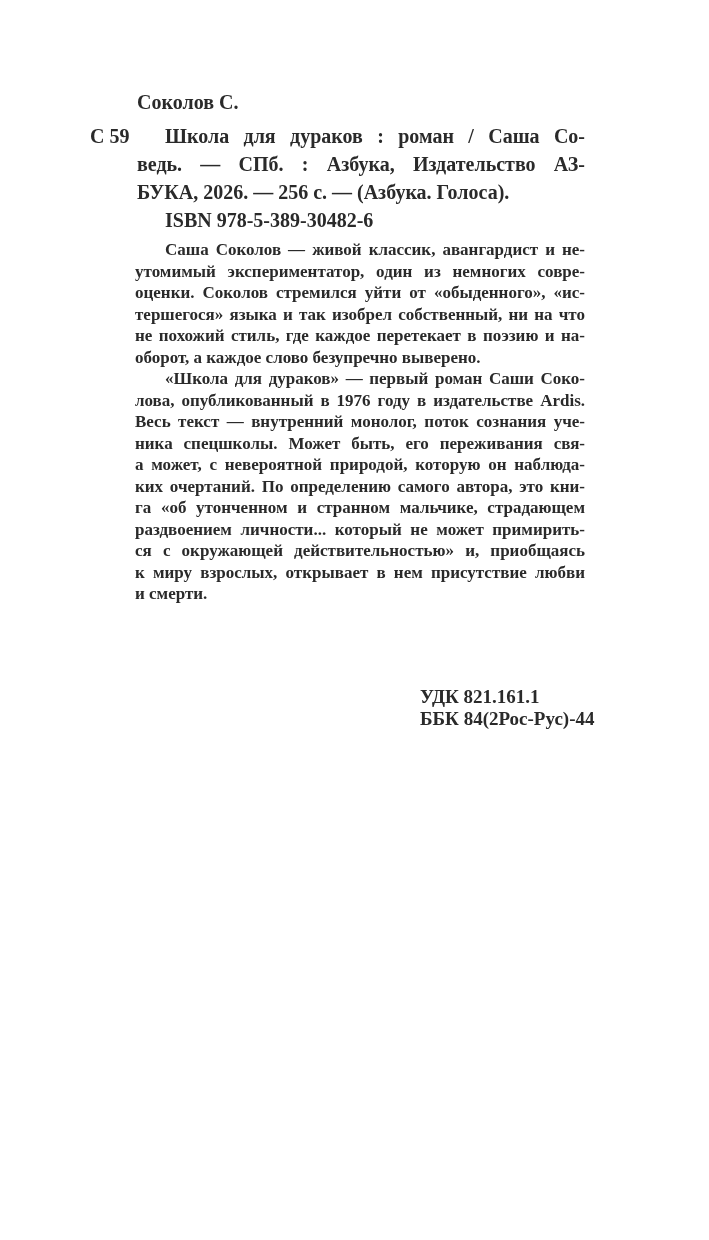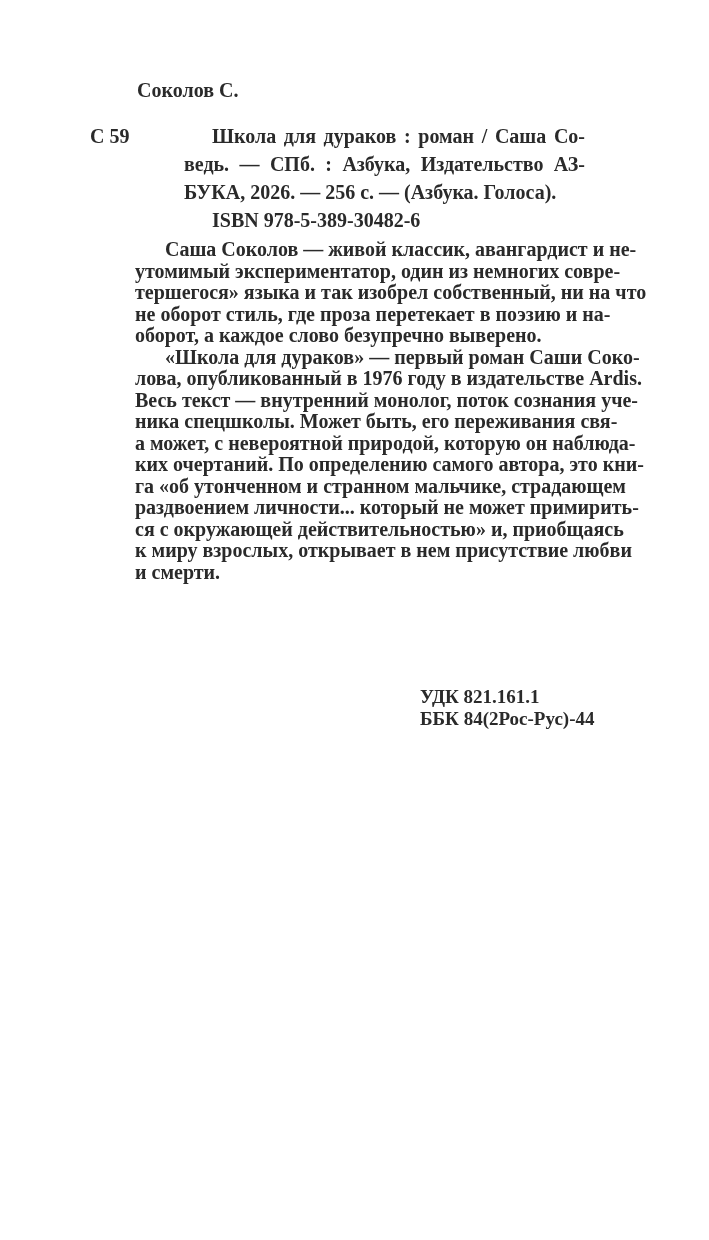--- a/index.html
+++ b/index.html
@@ -9,44 +9,44 @@
     width: 709px;
     height: 1240px;
     background: #ffffff;
     font-family: "Liberation Serif", "DejaVu Serif", serif;
     color: #2a2a2a;
     font-weight: bold;
     overflow: hidden;
   }
   .author-heading {
     position: absolute;
-    left: 137px; top: 76px;
+    left: 137px; top: 88px;
     font-size: 20px; line-height: 28px;
     white-space: nowrap;
   }
   .class-code {
     position: absolute;
     left: 90px; top: 122px;
     font-size: 20px; line-height: 28px;
     white-space: nowrap;
   }
   .bib {
     position: absolute;
     left: 137px; top: 122px;
     width: 448px;
     font-size: 20px; line-height: 28px;
   }
-  .bib-line { white-space: nowrap; margin-left: 47px; }
+  .bib-line { white-space: nowrap; }
   .bib-line.j { text-align: justify; text-align-last: justify; }
   .bib-line.indent { padding-left: 28px; }
   .annotation {
     position: absolute;
     left: 135px; top: 239px;
     width: 450px;
-    font-size: 20px; line-height: 21.5px;
+    font-size: 17px; line-height: 21.5px;
   }
   .ann-line { white-space: nowrap; }
   .ann-line.j { text-align: justify; text-align-last: justify; }
   .ann-line.first { text-indent: 30px; }
   .codes {
     position: absolute;
     left: 420px; top: 686px;
     font-size: 19px; line-height: 21.5px;
   }
   .codes div { white-space: nowrap; }
@@ -63,22 +63,23 @@
   <div class="bib">
     <div class="bib-line indent j">Школа для дураков : роман / Саша Со-</div>
     <div class="bib-line j">ведь. — СПб. : Азбука, Издательство АЗ-</div>
     <div class="bib-line">БУКА, 2026. — 256 с. — (Азбука. Голоса).</div>
     <div class="bib-line indent">ISBN 978-5-389-30482-6</div>
   </div>
 
   <div class="annotation">
     <div class="ann-line first j">Саша Соколов — живой классик, авангардист и не-</div>
     <div class="ann-line j">утомимый экспериментатор, один из немногих совре-</div>
+    <div class="ann-line j">оценки. Соколов стремился уйти от «обыденного», «ис-</div>
     <div class="ann-line j">тершегося» языка и так изобрел собственный, ни на что</div>
-    <div class="ann-line j">не оборот стиль, где проза перетекает в поэзию и на-</div>
+    <div class="ann-line j">не похожий стиль, где каждое перетекает в поэзию и на-</div>
     <div class="ann-line">оборот, а каждое слово безупречно выверено.</div>
 
     <div class="ann-line first j">«Школа для дураков» — первый роман Саши Соко-</div>
     <div class="ann-line j">лова, опубликованный в 1976 году в издательстве Ardis.</div>
     <div class="ann-line j">Весь текст — внутренний монолог, поток сознания уче-</div>
     <div class="ann-line j">ника спецшколы. Может быть, его переживания свя-</div>
     <div class="ann-line j">а может, с невероятной природой, которую он наблюда-</div>
     <div class="ann-line j">ких очертаний. По определению самого автора, это кни-</div>
     <div class="ann-line j">га «об утонченном и странном мальчике, страдающем</div>
     <div class="ann-line j">раздвоением личности... который не может примирить-</div>

